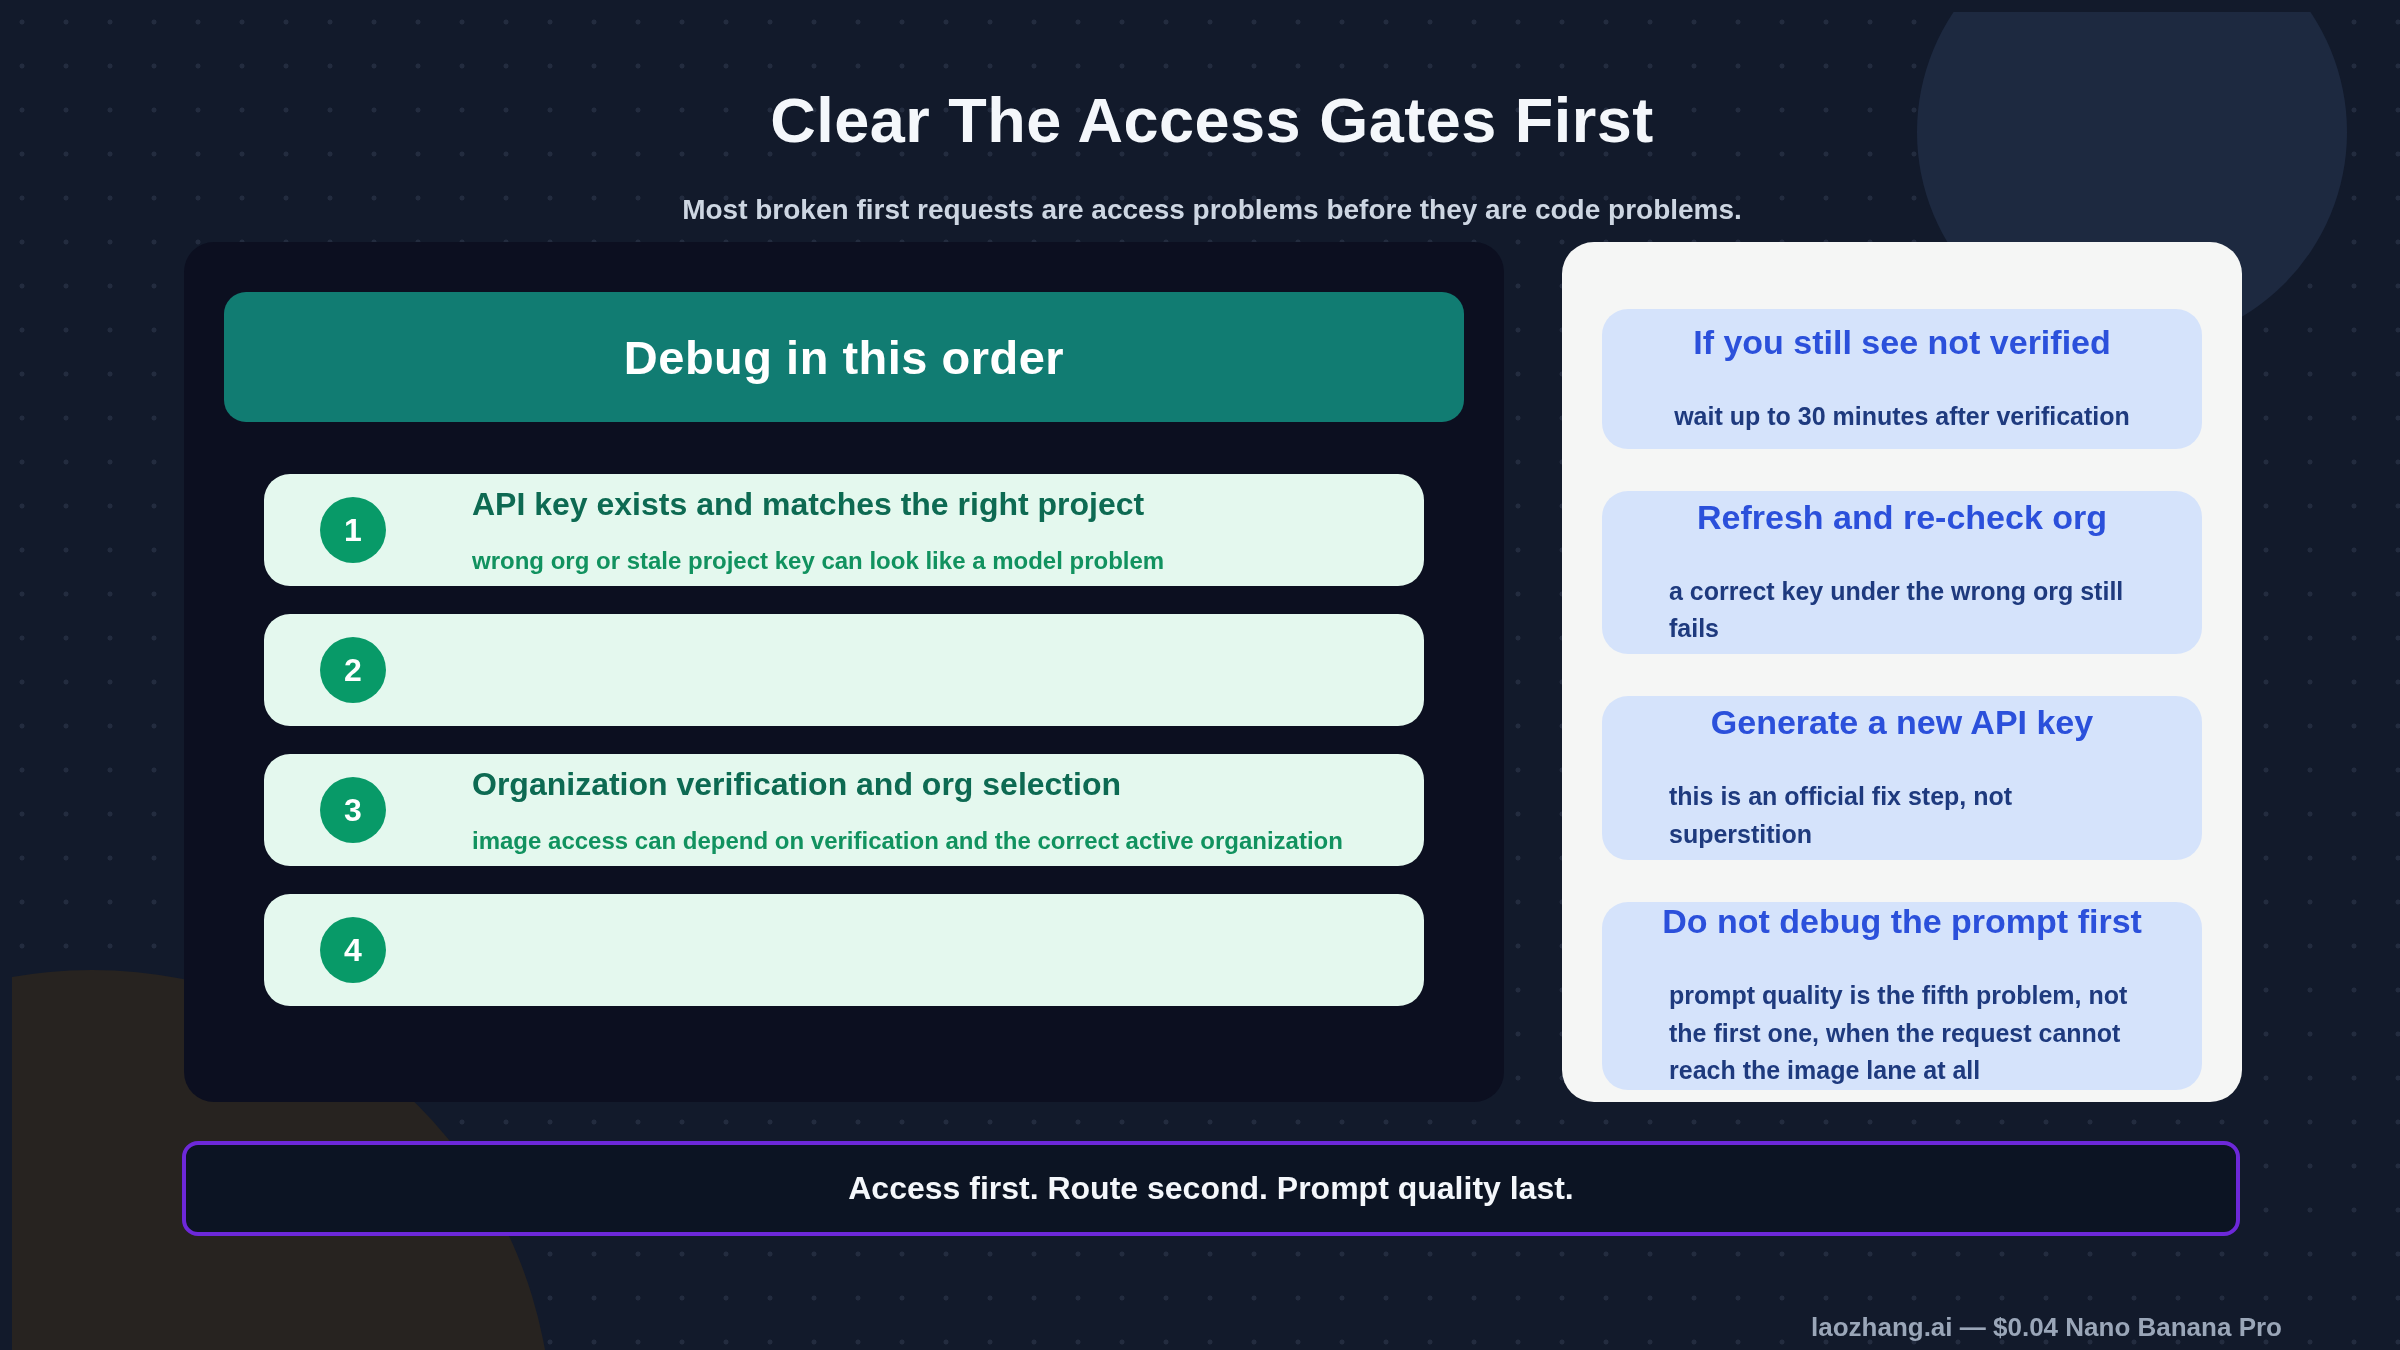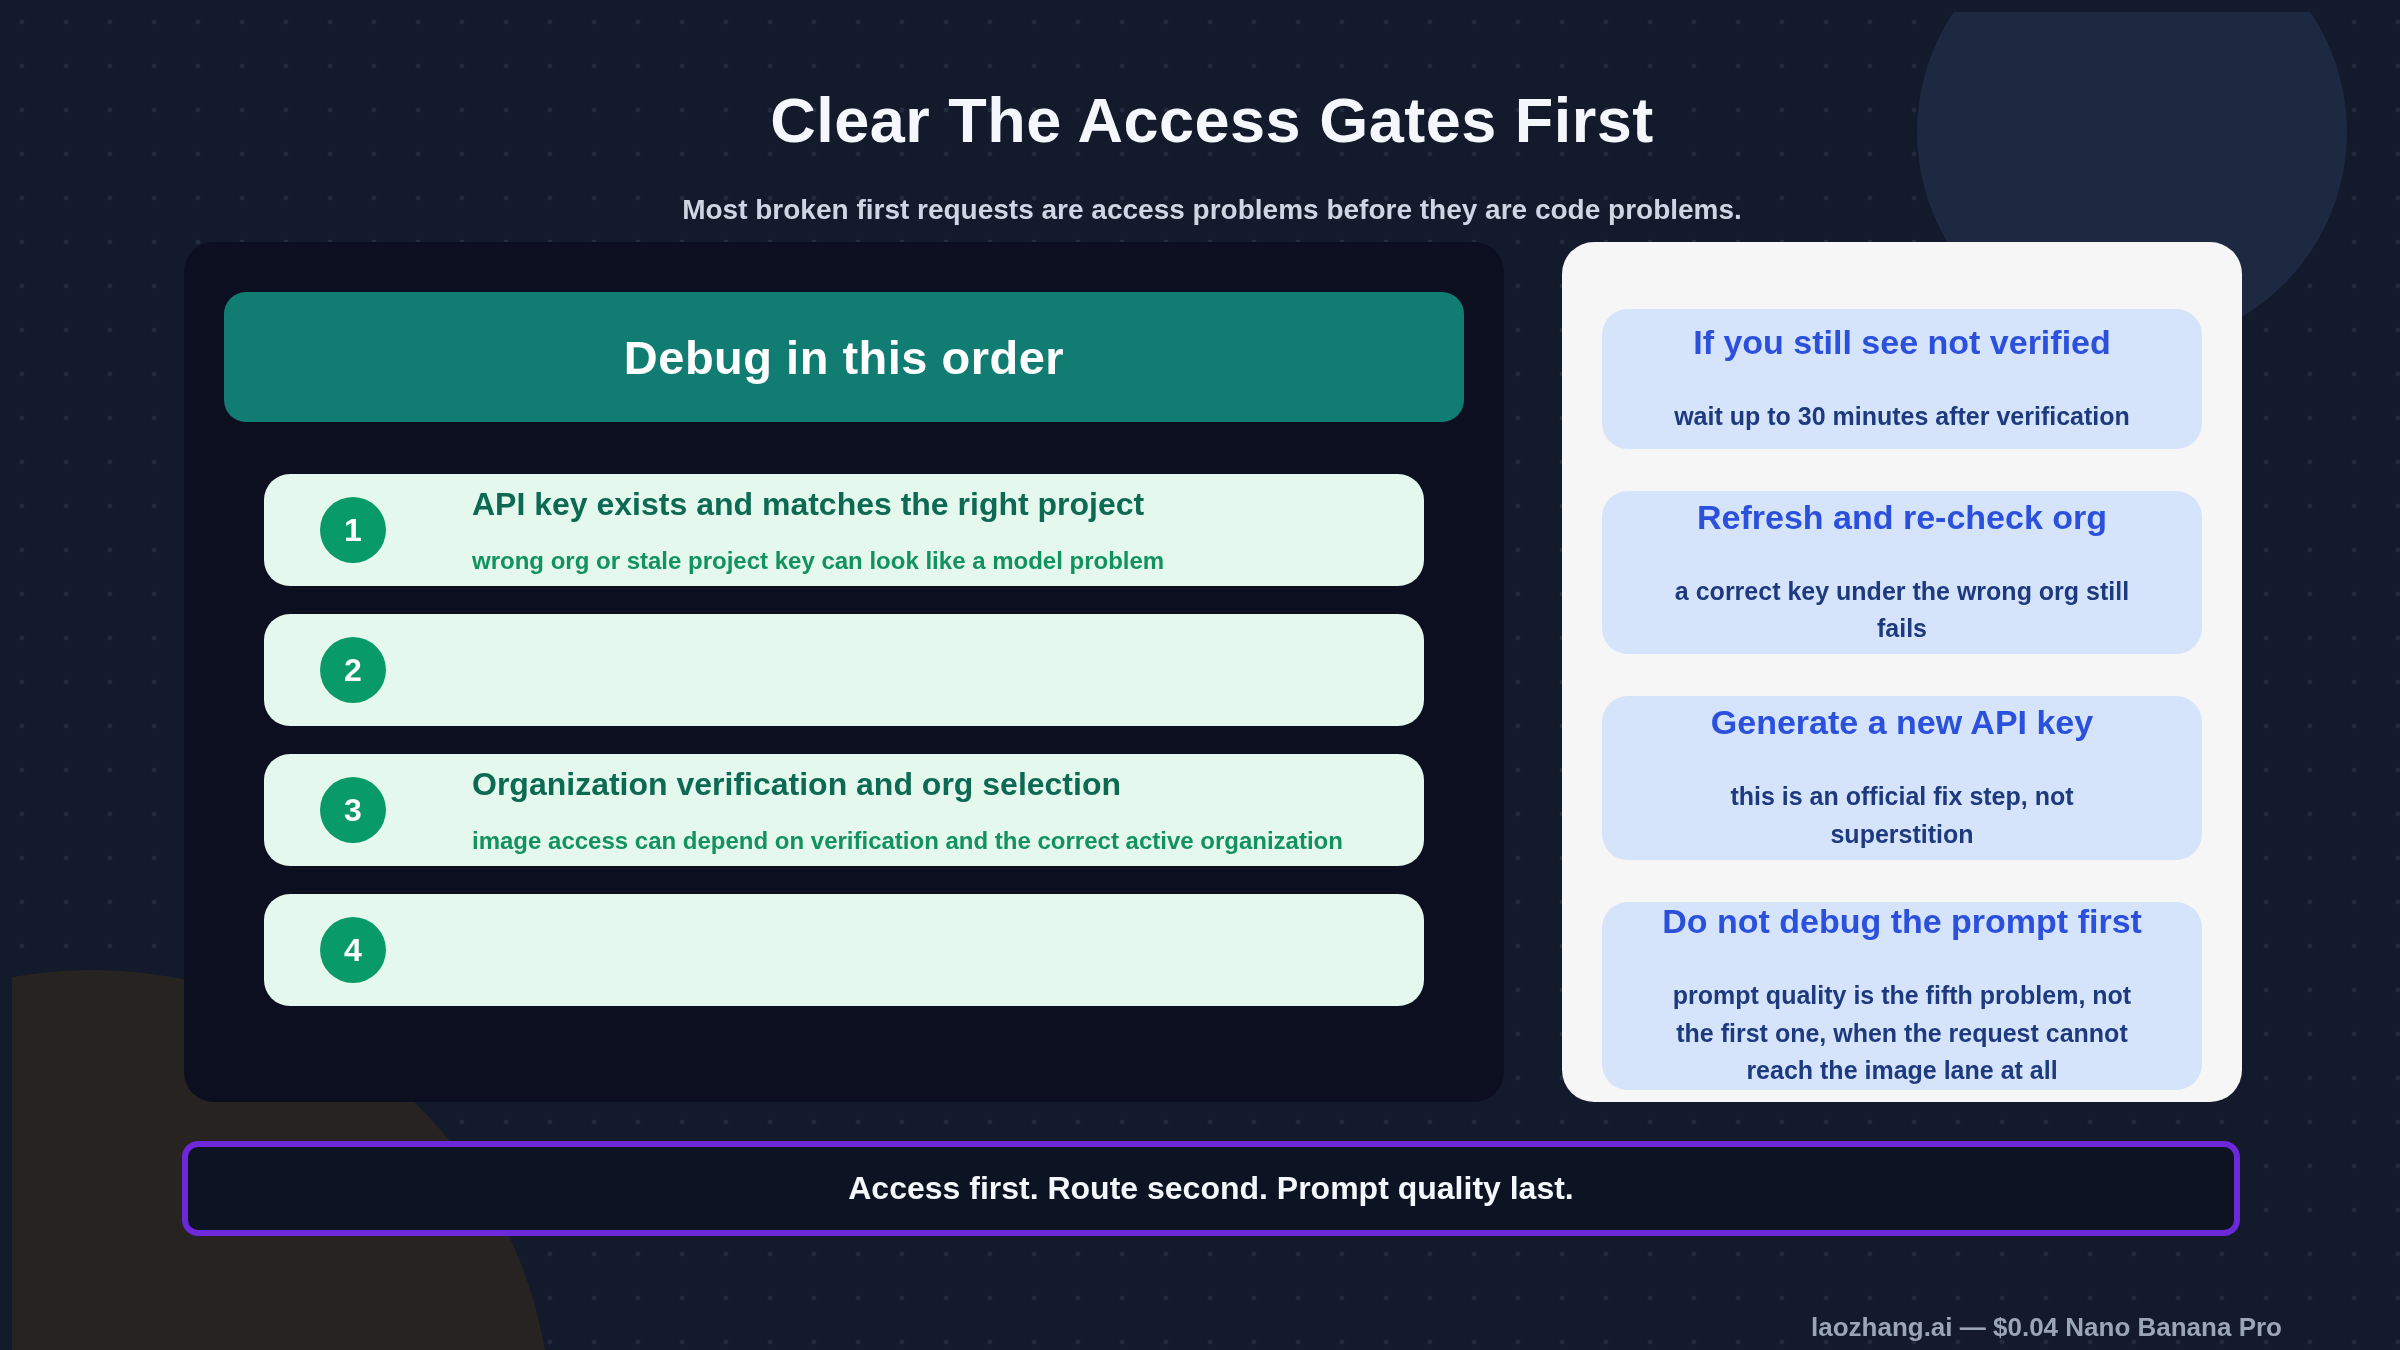--- a/index.html
+++ b/index.html
@@ -51,29 +51,29 @@
 
   
   .tips-panel {
     position: absolute; left: 1550px; top: 230px; width: 680px; height: 860px;
     background: #f5f6f5; border-radius: 32px; z-index: 2;
     display: flex; flex-direction: column; align-items: center; padding-top: 67px; gap: 42px;
   }
   .tip-card {
     width: 600px; min-height: 136px; background: #d5e3fb; border-radius: 26px;
     display: flex; flex-direction: column; align-items: center; justify-content: center;
-    text-align: center; padding: 26px 30px; gap: 12px;
+    text-align: left; padding: 26px 30px; gap: 12px;
   }
   .tip-title { font-size: 34px; color: #2b50db; }
   .tip-sub { font-size: 25px; color: #1e3a7e; line-height: 1.5; max-width: 490px; }
 
   
   .banner {
     position: absolute; left: 170px; top: 1129px; width: 2058px; height: 95px;
-    background: #0c1423; border: 6px solid #6d28d9; border-radius: 16px; z-index: 2;
+    background: #0c1423; border: 4px solid #6d28d9; border-radius: 16px; z-index: 2;
     display: flex; align-items: center; justify-content: center;
   }
   .banner-label { font-size: 32px; color: #f4f7fb; }
 
   
   .footer {
     position: absolute; right: 118px; top: 1288px; z-index: 2;
     font-size: 26px; color: #9aa6b8;
   }
 </style>

